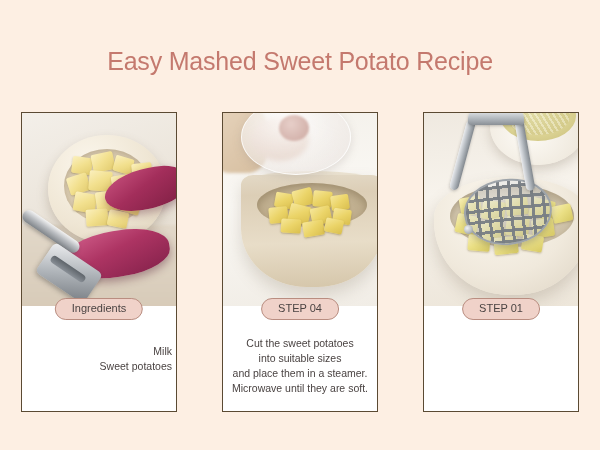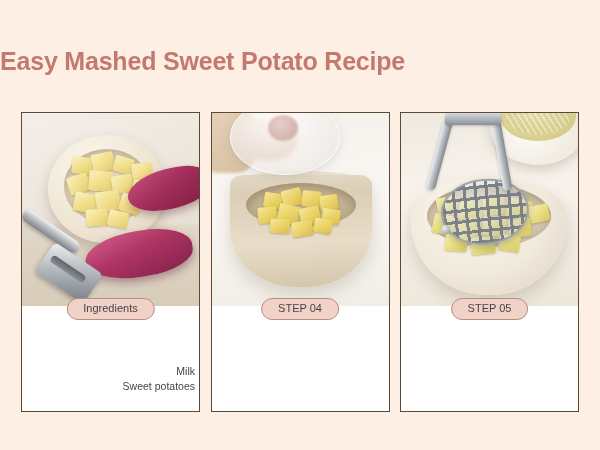--- a/index.html
+++ b/index.html
@@ -14,49 +14,48 @@
     overflow: hidden;
     position: relative;
   }
 
   
   .page-title {
     position: absolute;
     top: 30px;
     left: 0;
     width: 600px;
-    text-align: left;
+    text-align: center;
     font-size: 25px;
-    font-weight: bold;
+    font-weight: normal;
     letter-spacing: -0.2px;
     color: #C4796E;
   }
 
   
   .cards {
     position: absolute;
     top: 112px;
     left: 21px;
     width: 558px;
     height: 300px;
     display: flex;
     justify-content: space-between;
   }
 
   .card {
-    width: 179px;
+    width: 156px;
     height: 300px;
     box-sizing: border-box;
     border: 1px solid #5B4A33;
     background: #FFFFFF;
     position: relative;
     overflow: hidden;
     display: flex;
     flex-direction: column;
-    gap: 20px;
   }
 
   
   .photo {
     position: relative;
     width: 100%;
     height: 193px;
     overflow: hidden;
     background: #EDE6DC;
   }
@@ -361,20 +360,26 @@
       <div class="cube2" style="left:102px; top:106px; width:18px; height:14px; transform:rotate(12deg);"></div>
 
       <div class="p2-hand"></div>
       <div class="p2-fingers"></div>
       <div class="p2-lid"></div>
       <div class="p2-lid-knob"></div>
     </div>
 
     <div class="badge">STEP 04</div>
 
+    <div class="caption-zone">
+      <div class="body-text">Cut the sweet potatoes
+into suitable sizes
+and place them in a steamer.
+Microwave until they are soft.</div>
+    </div>
   </div>
 
   <div class="card card-step2">
     <div class="photo">
       <div class="p3-bg"></div>
 
       <div class="p3-topbowl"></div>
       <div class="p3-topmash"></div>
 
       <div class="p3-bowl"></div>
@@ -393,17 +398,17 @@
       <div class="cube3" style="left:70px;  top:124px; width:24px; height:17px; transform:rotate(-6deg);"></div>
       <div class="cube3" style="left:98px;  top:122px; width:21px; height:16px; transform:rotate(10deg);"></div>
 
       <div class="p3-masher-head"></div>
       <div class="p3-masher-armL"></div>
       <div class="p3-masher-armR"></div>
       <div class="p3-masher-top"></div>
       <div class="p3-rivet"></div>
     </div>
 
-    <div class="badge">STEP 05</div>
+    <div class="badge">STEP 01</div>
 
   </div>
 
 </div>
 
 </body></html>

